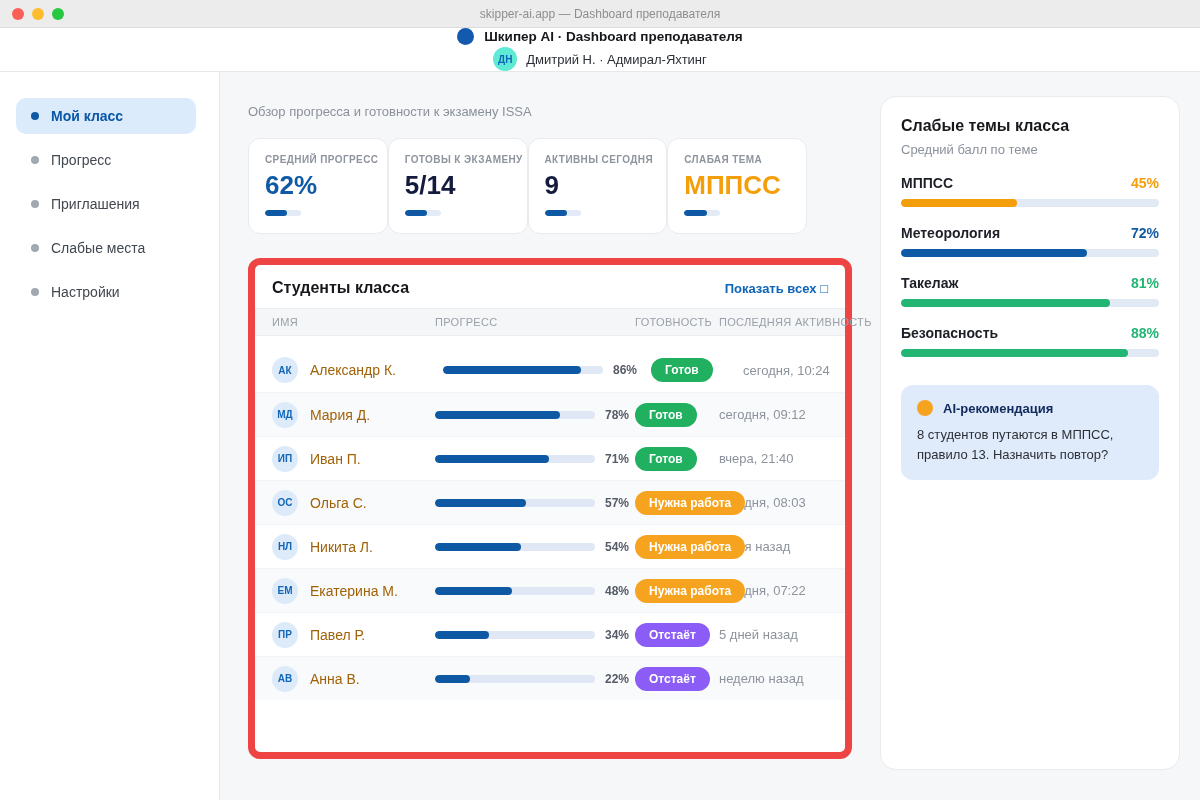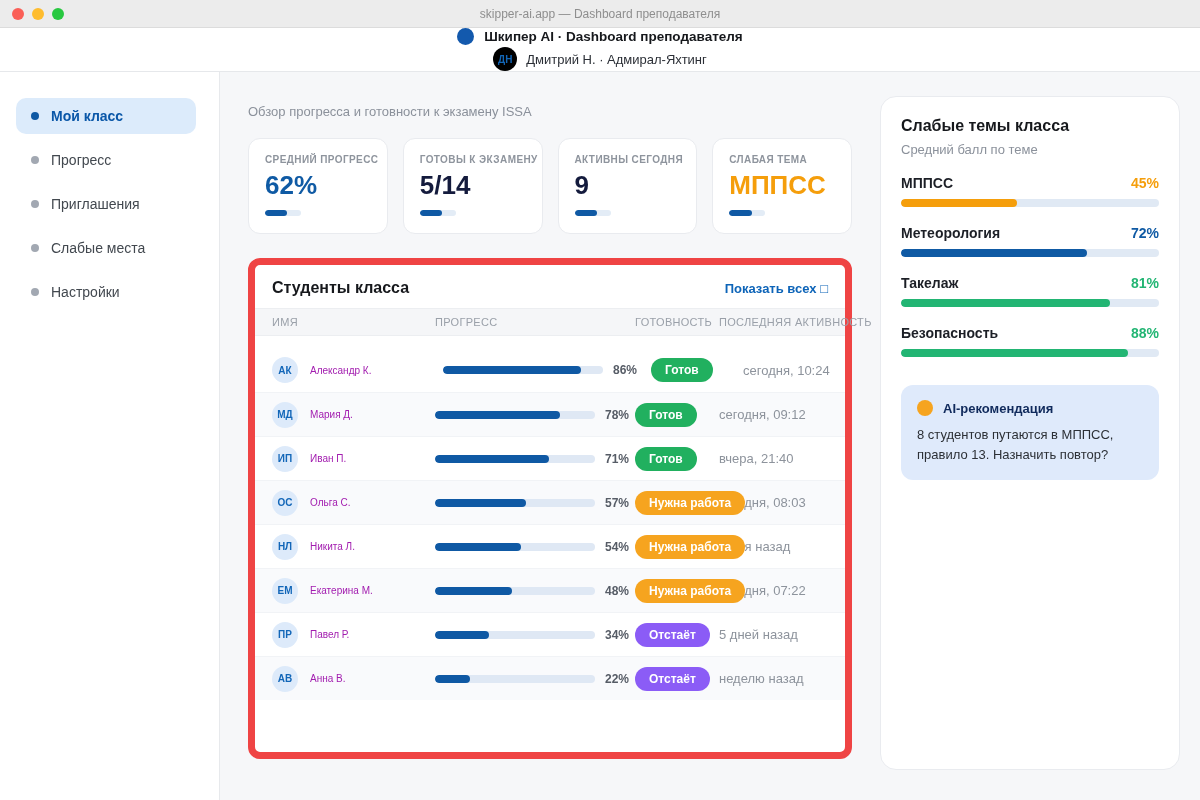--- a/index.html
+++ b/index.html
@@ -14,41 +14,41 @@
   .light { width:12px; height:12px; border-radius:50%; }
   .light.red{ background:#fa5f57; } .light.yellow{ background:#febc2e; } .light.green{ background:#28c840; }
 
   
   .appbar { height:44px; background:#ffffff; border-bottom:1px solid #e6e8eb;
             display:flex; align-items:center; justify-content:space-between; padding:0 20px;flex-direction:column; }
   .appbar-left { display:flex; align-items:center; gap:10px; }
   .logo-dot { width:17px; height:17px; border-radius:50%; background:#1359ad; }
   .app-title { font-size:13.5px; font-weight:bold; color:#16181c; }
   .appbar-right { display:flex; align-items:center; gap:9px; }
-  .user-avatar { width:24px; height:24px; border-radius:50%; background:#000000; color:#1266b8;
+  .user-avatar { width:24px; height:24px; border-radius:50%; background:#5eead4; color:#1266b8;
                  font-size:10px; font-weight:bold; display:flex; align-items:center; justify-content:center; }
   .user-name { font-size:13px; color:#2b2f36; }
 
   
   .layout { display:flex; height:728px; }
   .sidebar { width:220px; background:#ffffff; border-right:1px solid #e7e9ec; padding:26px 23px 0 16px; flex:none; }
   .side-item { display:flex; align-items:center; gap:12px; height:36px; padding-left:15px;
                border-radius:10px; margin-bottom:8px; font-size:14px; color:#42484f; cursor:default; }
   .side-item .dot { width:8px; height:8px; border-radius:50%; background:#a2a8b2; flex:none; }
   .side-item.active { background:#dcebfb; color:#0a57a8; font-weight:bold; }
   .side-item.active .dot { background:#0f59a4; }
 
   .content { flex:1; display:flex; gap:28px; padding:24px 20px 30px 28px; background:#f6f7f9; }
   .main-col { width:604px; flex:none; }
 
   .page-title { font-size:23px; font-weight:bold; color:#141b3d; letter-spacing:0.2px; }
   .page-subtitle { font-size:13px; color:#8b919b; margin-top:8px; }
 
   
-  .stats { display:flex; gap:15px; margin-top:19px; }
+  .stats { display:flex; margin-top:19px; }
   .stat-card { width:139.75px; height:96px; background:#ffffff; border:1px solid #e9ebef;
                border-radius:12px; padding:15px 16px 0 16px; overflow:visible; }
   .stat-label { font-size:10px; font-weight:bold; color:#8e949d; letter-spacing:0.4px; white-space:nowrap; }
   .stat-value { font-size:26px; font-weight:bold; margin-top:5px; white-space:nowrap; }
   .mini-track { width:36px; height:6px; border-radius:3px; background:#e3ecf6; margin-top:9px; overflow:hidden; }
   .mini-fill { height:100%; border-radius:3px; background:#0f59a4; }
 
   
   .table-card { margin-top:24px; background:#ffffff; border:7px solid #ef4444; border-radius:12px;
                 padding-bottom:52px; }
@@ -63,21 +63,21 @@
   .c-ready { width:84px; flex:none; }
   .c-activity { flex:1; }
 
   .rows { padding-top:12px; }
   .row { display:flex; align-items:center; height:44px; padding:0 17px; border-top:1px solid #f1f3f6; }
   .rows .row:first-child { border-top:none;gap:8px; }
   .row.alt { background:#f9fafc; }
   .cell-name { width:163px; flex:none; display:flex; align-items:center; gap:12px; }
   .row-avatar { width:26px; height:26px; border-radius:50%; background:#ddeafa; color:#1266b8;
                 font-size:10px; font-weight:bold; display:flex; align-items:center; justify-content:center; flex:none; }
-  .row-name { font-size:10px; color:#a21caf; white-space:nowrap; }
+  .row-name { font-size:14px; color:#a16207; white-space:nowrap; }
   .cell-progress { width:200px; flex:none; display:flex; align-items:center; }
   .bar-track { width:160px; height:8px; border-radius:4px; background:#dfe8f4; overflow:hidden; flex:none; }
   .bar-fill { height:100%; border-radius:4px; background:#0f59a4; }
   .pct { font-size:12px; font-weight:bold; color:#565c66; margin-left:10px; }
   .cell-ready { width:84px; flex:none; overflow:visible; }
   .badge { display:inline-block; position:relative; z-index:2; padding:5px 14px; border-radius:999px;
            font-size:12px; font-weight:bold; color:#ffffff; white-space:nowrap; }
   .badge.ready { background:#21b05f; }
   .badge.work { background:#f6a41f; }
   .badge.behind { background:#8b5cf6; }

